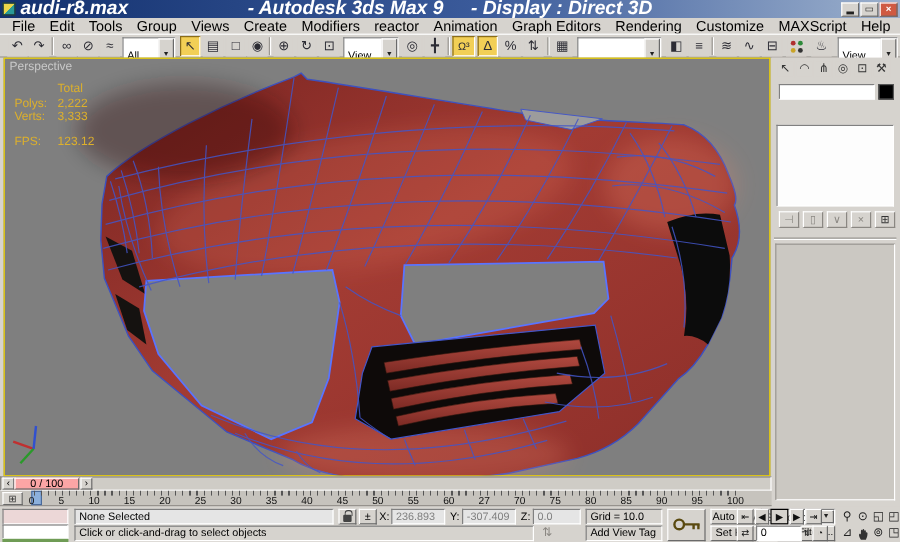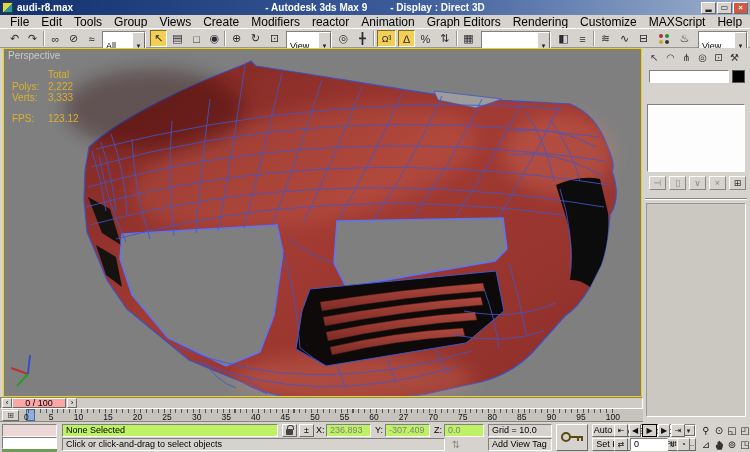--- a/index.html
+++ b/index.html
@@ -2,21 +2,21 @@
 <html><head>
 <meta charset="utf-8">
 <style>
   * { margin:0; padding:0; box-sizing:border-box; }
   html,body { width:750px; height:452px; overflow:hidden; }
   body { font-family:"Liberation Sans","DejaVu Sans",sans-serif; font-size:10px; background:#d6d3ce; position:relative; color:#000; }
   .abs { position:absolute; }
 
   
   #title-bar { left:0; top:0; width:750px; height:15px; background:linear-gradient(90deg,#12306e 0%,#3c5c9c 55%,#9db1cd 100%); display:flex; align-items:center; padding:0 2px; }
-  #title-bar .ttl { color:#fff; font-weight:bold; font-size:10px; white-space:nowrap; }
+  #title-bar .ttl { color:#fff; font-weight:bold; font-size:16px; white-space:nowrap;font-style:italic; }
   #app-ico { width:11px; height:11px; background:linear-gradient(135deg,#e8d44a 0 50%,#2a9a96 50% 100%); border:1px solid #243; margin-right:4px; }
   #title-center { position:absolute; left:50%; transform:translateX(-50%); display:flex; gap:23px; }
   .winbtn { width:15px; height:12px; margin-left:1px; background:#d6d3ce; border:1px solid; border-color:#fff #6a6a6a #6a6a6a #fff; font-size:8px; line-height:9px; text-align:center; color:#222; }
   .winbtn.close { background:#cf5a42; color:#fff; font-weight:bold; }
   #winbtns { margin-left:auto; display:flex; }
 
   #menu-bar { left:0; top:15px; width:750px; height:13px; display:flex; gap:0; align-items:center; padding-left:4px; background:#d6d3ce; }
   .menu-item { padding:0 6px; font-size:12px; white-space:nowrap; }
 
   #toolbar { left:0; top:28px; width:750px; height:20px; background:#d6d3ce; border-top:1px solid #fff; border-bottom:1px solid #9a9792; }
@@ -49,21 +49,21 @@
   .sarr { position:absolute; top:0; width:10px; height:10px; background:#d6d3ce; border:1px solid; border-color:#fff #6a6a6a #6a6a6a #fff; font-size:8px; line-height:8px; text-align:center; }
   #slider-thumb { position:absolute; left:11px; top:0; width:54px; height:10px; background:#fca5a5; border:1px solid; border-color:#fff #6a6a6a #6a6a6a #fff; text-align:center; font-size:9px; line-height:9px; }
   #track-row { left:0; top:409px; width:643px; height:13px; background:#c6c3bd; border-bottom:1px solid #8a8782; }
   #mini-curve { position:absolute; left:2px; top:1px; width:17px; height:11px; background:#d6d3ce; border:1px solid; border-color:#fff #6a6a6a #6a6a6a #fff; font-size:8px; text-align:center; line-height:10px; color:#333; }
   #ruler-ticks { position:absolute; left:28px; top:0; width:590px; height:4px; background:repeating-linear-gradient(90deg,#555 0 1px,transparent 1px 5.9px); }
   #frame-marker { position:absolute; left:26px; top:0; width:9px; height:12px; background:#8cb0dc; border:1px solid #4a6a9a; }
   #tick-labels { position:absolute; left:24px; top:3px; width:596px; display:flex; justify-content:space-between; font-size:8.5px; color:#111; }
 
   
   #bottom-bar { left:0; top:422px; width:750px; height:30px; background:#d6d3ce; }
-  .fld { position:absolute; height:13px; border:1px solid; border-color:#808080 #fff #fff #808080; background:#bef264; font-size:9px; line-height:11px; padding-left:3px; overflow:hidden; white-space:nowrap; }
+  .fld { position:absolute; height:13px; border:1px solid; border-color:#808080 #fff #fff #808080; background:#e5e5e5; font-size:9px; line-height:11px; padding-left:3px; overflow:hidden; white-space:nowrap; }
   .lbl { position:absolute; font-size:9px; line-height:13px; }
   .bbtn { position:absolute; height:13px; background:#d6d3ce; border:1px solid; border-color:#fff #6a6a6a #6a6a6a #fff; font-size:9px; text-align:center; overflow:hidden; }
   #macro-rec { left:2px; top:2px; width:55px; height:13px; background:#ecd7d7; border:1px solid; border-color:#808080 #fff #fff #808080; }
   #listener { left:2px; top:15px; width:55px; height:12px; background:#fff; border:1px solid; border-color:#808080 #fff #fff #808080; }
   #listener-grn { left:2px; top:27px; width:55px; height:3px; background:#6f9c55; }
   .navbtn { position:absolute; width:12px; height:13px; font-size:10px; color:#222; display:flex; align-items:center; justify-content:center; }
   .pbbtn { position:absolute; height:13px; background:#d6d3ce; border:1px solid; border-color:#fff #6a6a6a #6a6a6a #fff; font-size:8px; display:flex; align-items:center; justify-content:center; color:#111; }
   .lockshape { display:inline-block; width:7px; height:6px; background:#444; border-radius:1px; position:relative; margin-top:4px; }
   .lockshape::before { content:""; position:absolute; left:1px; top:-4px; width:5px; height:4px; border:1.5px solid #444; border-bottom:none; border-radius:3px 3px 0 0; }
   #mat-dots { width:10px; height:10px; position:relative; }

